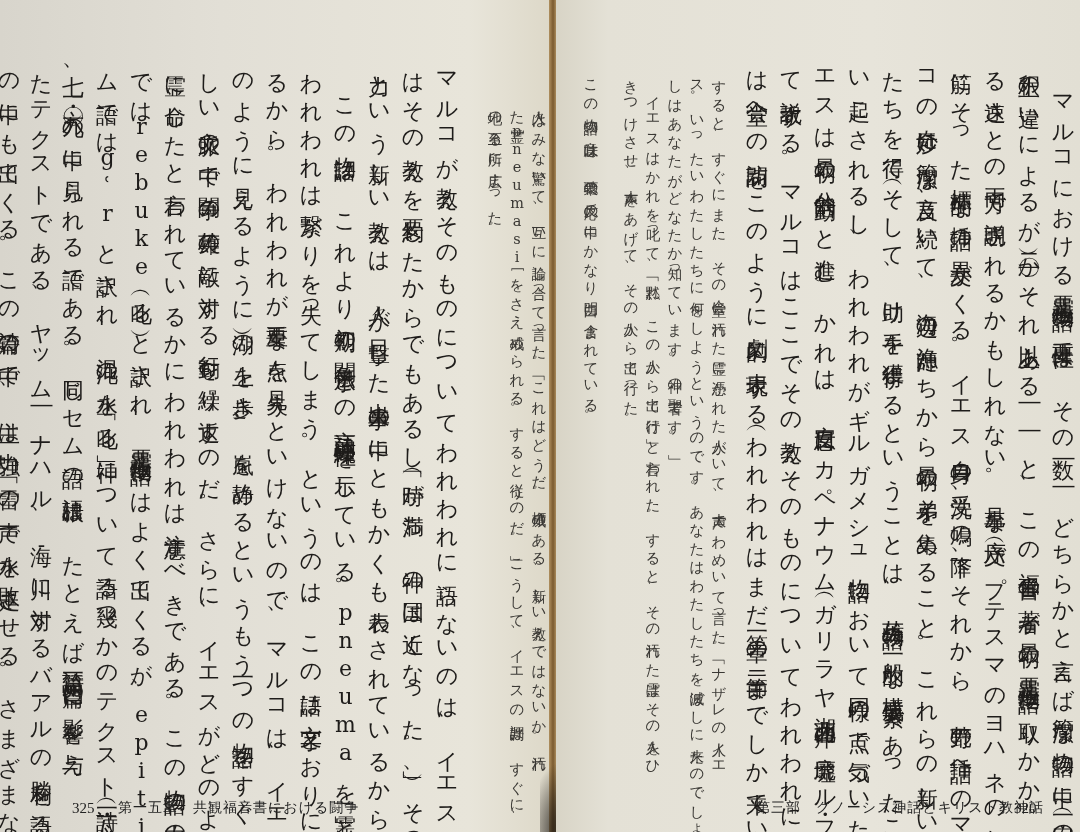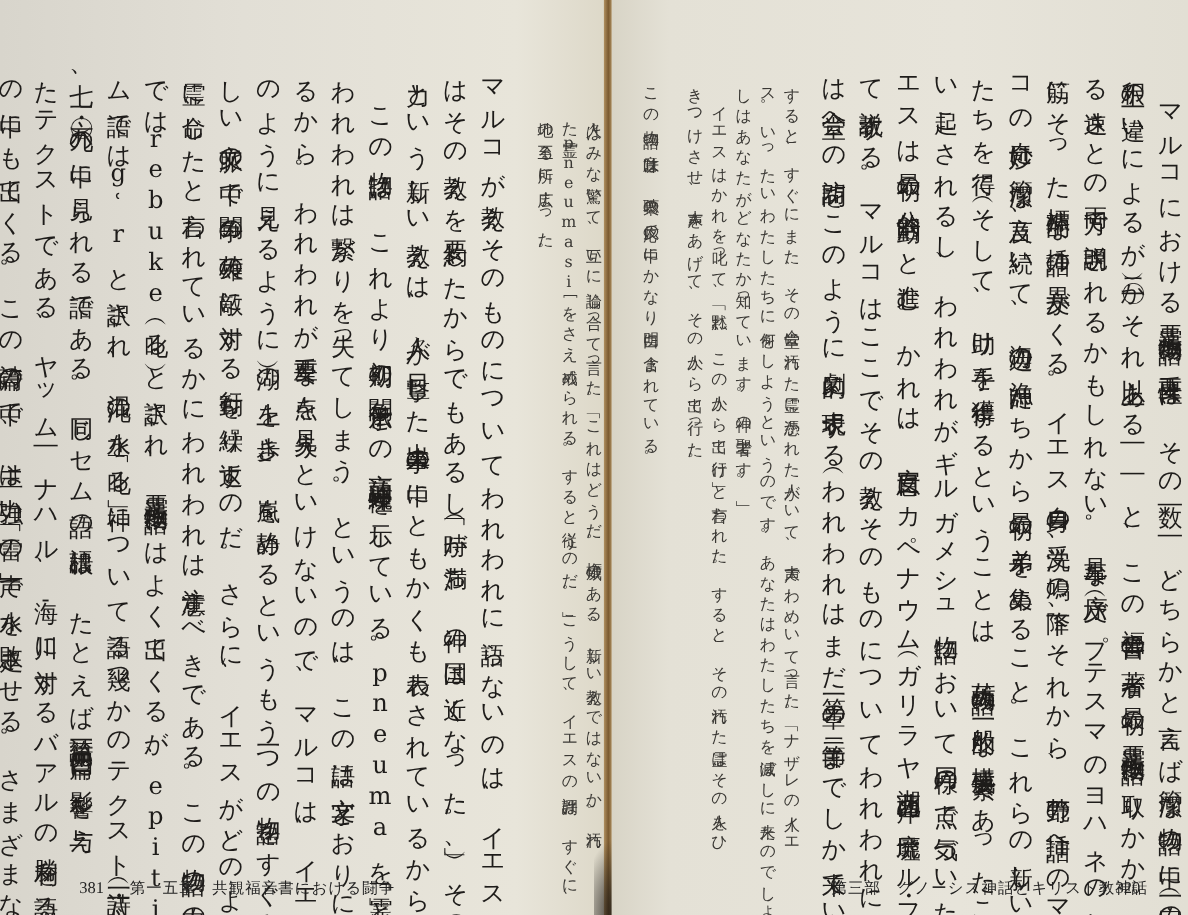--- a/index.html
+++ b/index.html
@@ -63,21 +63,21 @@
   <div class="col" style="left:260px; top:58px;">るから。われわれが重要な点を見失うといけないので、マルコは、イエスが文字どおり（あるいは、そ</div>
   <div class="col" style="left:226px; top:58px;">のように見えるように）湖の上を歩き、嵐を静めるというもう一つの物語をすぐさま語り、そうして新</div>
   <div class="col" style="left:192px; top:58px;">しい文脈の中で闘争の英雄の敵に対する行動を繰り返すのだ。さらに、イエスがどのようにして汚れた</div>
   <div class="col" style="left:158px; top:58px;">霊に命じたと言われているかにわれわれは注意すべきである。この物語の中のギリシア語は、欽定英訳</div>
   <div class="col" style="left:124px; top:58px;">ではrebuke（叱る）と訳され、悪霊追放物語にはよく出てくるが、epitimanであり、これはおそらくセ</div>
   <div class="col" style="left:90px; top:58px;">ム語ではgʿrと訳され、混沌の水を「叱る」神について語る幾つかのテクスト（詩一八・一六、一〇四・</div>
   <div class="col" style="left:56px; top:58px;">七、一〇六・九）の中に見られる語である。同じセム語の語根は、たとえば詩篇第一〇四篇に影響を与え</div>
   <div class="col" style="left:24px; top:58px;">たテクストである、ヤッム―ナハル、海‐川に対するバアルの勝利を語る二つのウガリト語版テクスト</div>
   <div class="col" style="left:-8px; top:58px;">の中にも出てくる。この詩篇の中で、主は力強い「雷の声」で水を敗走させる。さまざまなセム語の文</div>
 
-  <div class="footer folio" style="left:72px; top:800px;">381</div>
+  <div class="footer folio" style="left:72px; top:800px;">325</div>
   <div class="footer" style="left:118px; top:799px;">第一五章　共観福音書における闘争</div>
 </div>
 
 <div class="gutter"></div>
 <div class="edge-shadow"></div>
 
 <div class="page page-right">
   <div class="col" style="left:490px; top:56px;">　マルコにおける悪霊追放物語の重要性は、その数――どちらかと言えば簡潔な物語の中に（一定の解</div>
   <div class="col" style="left:456px; top:56px;">釈上の違いによるが）二〇かそれ以上ある――と、この福音書の著者が最初の悪霊追放物語に取りかか</div>
   <div class="col" style="left:422px; top:56px;">る速さとの両方で説明されるかもしれない。見事な序文（バプテスマのヨハネの伝道）の直後に闘争の</div>

